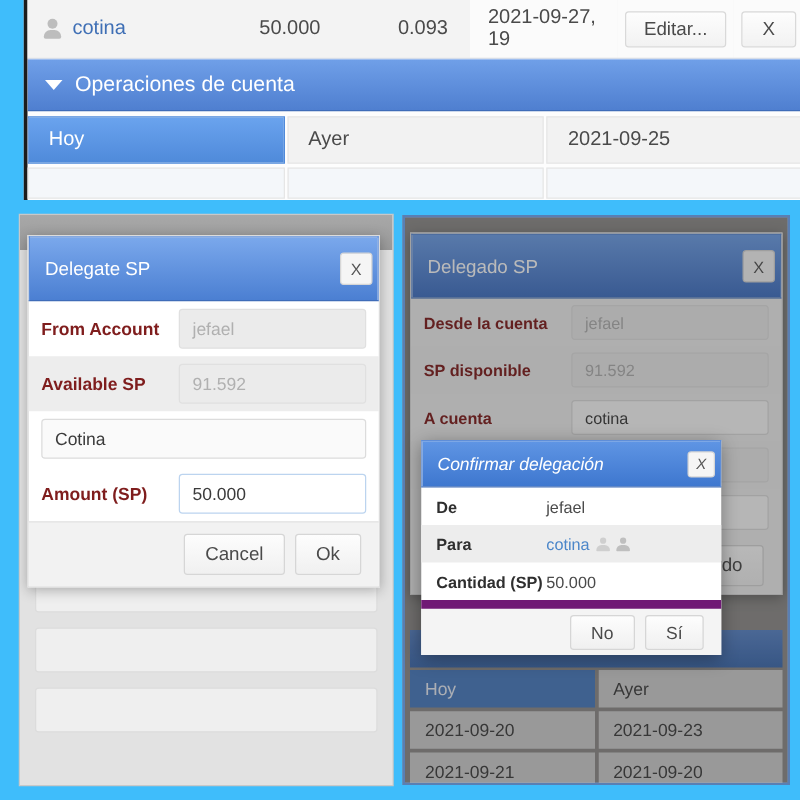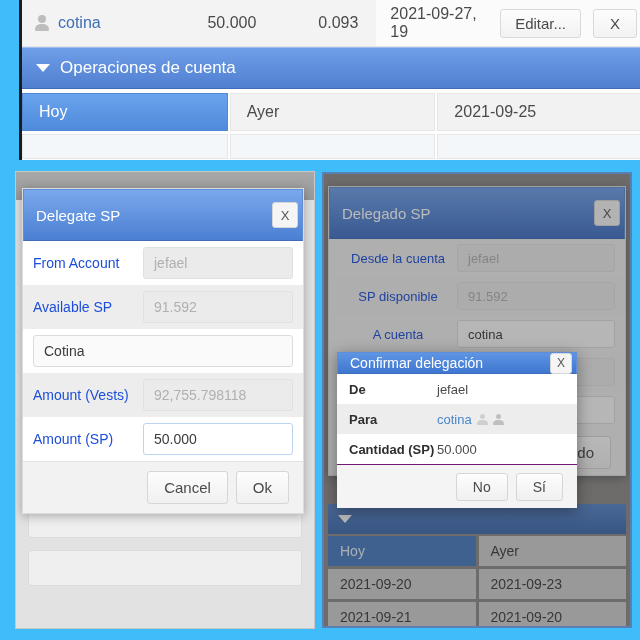--- a/index.html
+++ b/index.html
@@ -98,21 +98,21 @@
   }
   .dlg-x{
     min-width:24px;height:24px;display:flex;align-items:center;justify-content:center;
     background:#f5f5f5;border:1px solid #d6d6d6;border-radius:3px;
     color:#555;font-size:13px;
   }
   .frow{
     display:flex;align-items:center;height:44px;padding:0 10px;box-sizing:border-box;
   }
   .frow.alt{background:#ededed;}
-  .flabel{width:110px;font-size:14px;color:#1d4ed8;font-weight:normal;flex:none;}
+  .flabel{width:110px;font-size:14px;color:#7f1d1d;font-weight:bold;flex:none;}
   .finput{
     flex:1;height:32px;display:flex;align-items:center;padding-left:10px;
     border:1px solid #dcdcdc;border-radius:3px;background:#fafafa;
     font-size:14px;color:#3b3b3b;box-sizing:border-box;
   }
   .finput.ro{background:#ebebeb;border-color:#e0e0e0;color:#b0b0b0;}
   .finput.focus{border-color:#bcd4ef;background:#ffffff;}
   .dlg-foot{
     display:flex;justify-content:flex-end;align-items:center;gap:8px;
     height:52px;padding:0 14px;background:#f2f2f2;border-top:1px solid #e2e2e2;
@@ -128,21 +128,21 @@
   
   .right-win{
     position:absolute;left:322px;top:172px;width:310px;height:456px;
     background:#8f8d8b;overflow:hidden;
     border:2px solid #5a7fb3;box-sizing:border-box;
   }
   .right-dlg{
     position:absolute;left:4px;top:12px;width:296px;
   }
   .right-dlg .dlg-title{background:linear-gradient(#6fa0e8,#4272c4);}
-  .right-dlg .frow{height:38px;text-align:center;}
+  .right-dlg .frow{height:38px;}
   .right-dlg .flabel{width:118px;font-size:13px;}
   .right-dlg .finput{height:28px;font-size:13px;}
   .rd-body{background:#efefef;}
   .rd-foot{
     display:flex;justify-content:flex-end;align-items:center;
     height:46px;padding:0 14px;background:#efefef;box-sizing:border-box;
   }
   .shade{position:absolute;inset:0;background:rgba(40,40,40,.32);pointer-events:none;}
 
   .ops-band-r{
@@ -156,36 +156,36 @@
     flex:1;height:30px;display:flex;align-items:center;padding-left:12px;
     font-size:14px;color:#3f3f3f;background:#cfcfcf;box-sizing:border-box;
   }
   .rtab.active{background:#4b7cc0;color:#e9eef7;}
 
   
   .confirm-dlg{
     position:absolute;left:337px;top:352px;width:240px;
     background:#ffffff;box-shadow:0 3px 14px rgba(0,0,0,.38);
   }
-  .confirm-dlg .dlg-title{height:22px;font-size:14px;background:linear-gradient(#5f95e4,#3e77cf);}
+  .confirm-dlg .dlg-title{height:38px;font-size:14px;background:linear-gradient(#5f95e4,#3e77cf);font-style:italic;}
   .confirm-dlg .dlg-x{min-width:20px;height:19px;font-size:12px;}
   .crow{display:flex;align-items:center;height:30px;padding:0 12px;box-sizing:border-box;}
   .crow.alt{background:#ededed;}
   .clabel{width:88px;font-size:13px;font-weight:bold;color:#2f2f2f;flex:none;}
   .cval{font-size:13px;color:#4a4a4a;display:flex;align-items:center;gap:5px;}
   .cval .link{color:#4b86c9;}
   .sm-ic{
     width:11px;height:11px;display:inline-block;position:relative;opacity:.55;flex:none;
   }
   .sm-ic::before{content:"";position:absolute;left:3px;top:0;width:5px;height:5px;border-radius:50%;background:#9a9a9a;}
   .sm-ic::after{content:"";position:absolute;left:0px;top:6px;width:11px;height:5px;border-radius:5px 5px 1px 1px;background:#9a9a9a;}
   .sm-ic.dim{opacity:.35;}
   .confirm-foot{
     display:flex;justify-content:flex-end;gap:8px;align-items:center;
-    height:44px;padding:0 14px;background:#f4f4f4;border-top:1px solid #701a75;
+    height:44px;padding:0 14px;background:#f4f4f4;border-top:7px solid #701a75;
     box-sizing:border-box;
   }
   .confirm-foot .foot-btn{padding:6px 16px;font-size:14px;}
 </style>
 </head>
 <body>
 
 <div class="screen">
 
   <div class="top-panel">
@@ -245,24 +245,20 @@
         <span class="flabel">From Account</span>
         <span class="finput ro">jefael</span>
       </div>
       <div class="frow alt">
         <span class="flabel">Available SP</span>
         <span class="finput ro">91.592</span>
       </div>
       <div class="frow">
         <span class="finput">Cotina</span>
       </div>
-      <div class="frow alt">
-        <span class="flabel">Amount (Vests)</span>
-        <span class="finput ro">92,755.798118</span>
-      </div>
       <div class="frow">
         <span class="flabel">Amount (SP)</span>
         <span class="finput focus">50.000</span>
       </div>
 
       <div class="dlg-foot">
         <button class="foot-btn">Cancel</button>
         <button class="foot-btn">Ok</button>
       </div>
     </div>

